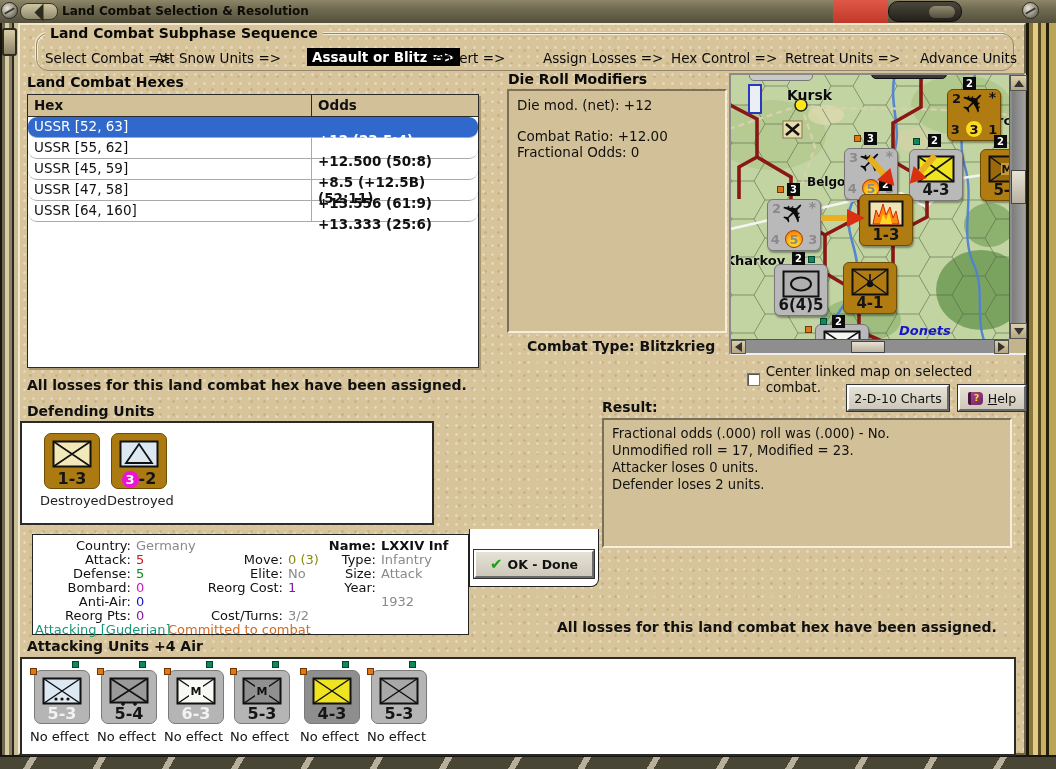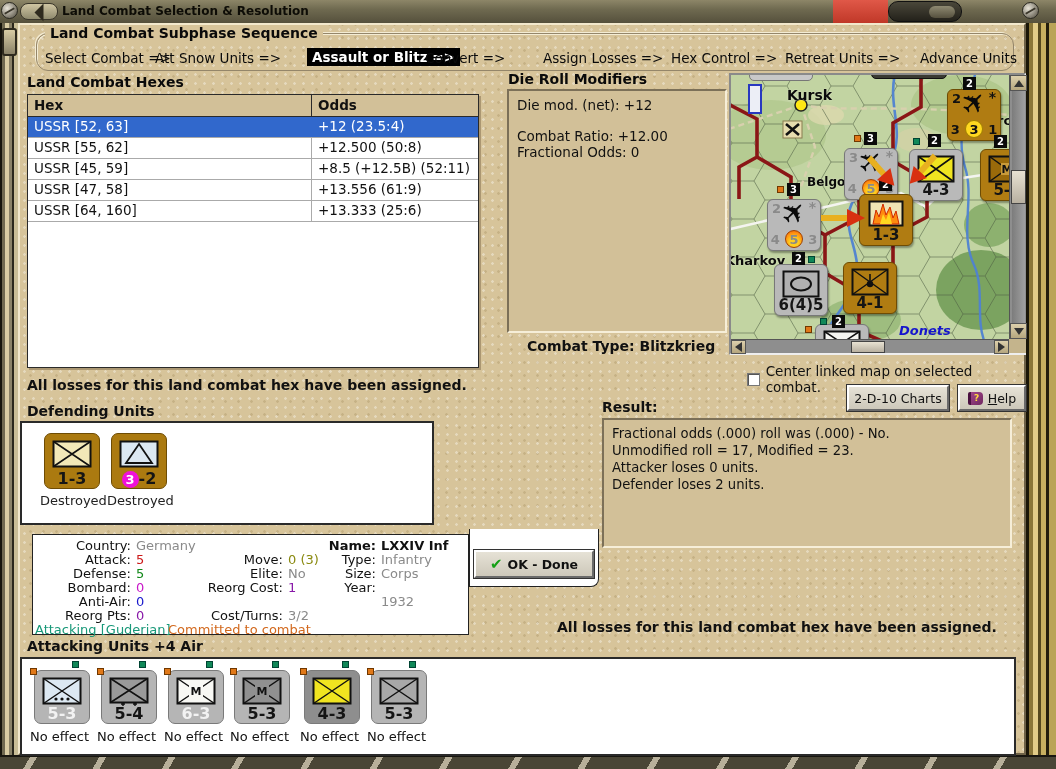--- a/index.html
+++ b/index.html
@@ -44,23 +44,23 @@
   #seq-group .gl { position:absolute; left:8px; top:-9px; background:#d7c49a; padding:0 5px; }
   .seq-item { position:absolute; top:16px; font-size:13.5px; color:#0a0a0a; white-space:nowrap; cursor:default; }
   .seq-item.active { background:#000; color:#fff; font-weight:bold; padding:1px 5px; top:14px;margin-left:21px; }
 
   
   #lch-label { position:absolute; left:7px; top:49px; }
   #lch-box { position:absolute; left:7px; top:69px; width:452px; height:274px; background:#fff; border:1px solid #2a2a2a; box-shadow:2px 2px 0 rgba(90,70,40,.35); }
   .t-head { display:flex; height:22px; background:#d2c098; border-bottom:1px solid #2a2a2a; font-weight:bold; font-size:13.5px; }
   .t-head .c1 { width:284px; border-right:1px solid #2a2a2a; padding:2px 6px; }
   .t-head .c2 { flex:1; padding:2px 6px; }
-  .t-row { display:flex; height:21px; font-size:13.5px; border-bottom:1px solid #aaa; background:#fff; cursor:pointer; }
+  .t-row { display:flex; height:21px; font-size:13.5px; border-bottom:1px solid #aaa; background:#fff; cursor:pointer;border-radius:9px; }
   .t-row .c1 { width:284px; border-right:1px solid #aaa; padding:1px 6px; }
-  .t-row .c2 { flex:1; padding:1px 6px; }
+  .t-row .c2 { flex:1; padding:15px 6px;font-weight:bold; }
   .t-row.sel { background:#3168cc; color:#fff; }
   .t-row.sel .c1 { border-right-color:#3168cc; }
 
   
   #drm-label { position:absolute; left:488px; top:46px; }
   #drm-box { position:absolute; left:487px; top:64px; width:220px; height:244px; background:#d2c098;
     border-top:2px solid #7c7058; border-left:2px solid #7c7058; border-right:2px solid #f6eed8; border-bottom:2px solid #f6eed8; padding:6px 8px; font-size:13.5px; }
   #drm-box .blank { height:15px; }
   #drm-box div { line-height:16px; }
 
@@ -462,21 +462,21 @@
       <span class="ilbl" style="left:130px; top:18px; width:120px;">Move:</span>
       <span class="ival olv" style="left:255px; top:18px;">0 (3)</span>
       <span class="ilbl" style="left:270px; top:18px; width:73px;">Type:</span>
       <span class="ival gray" style="left:348px; top:18px;">Infantry</span>
 
       <span class="ilbl" style="left:0; top:32px; width:98px;">Defense:</span>
       <span class="ival grn" style="left:103px; top:32px;">5</span>
       <span class="ilbl" style="left:130px; top:32px; width:120px;">Elite:</span>
       <span class="ival gray" style="left:255px; top:32px;">No</span>
       <span class="ilbl" style="left:270px; top:32px; width:73px;">Size:</span>
-      <span class="ival gray" style="left:348px; top:32px;">Corps</span>
+      <span class="ival gray" style="left:348px; top:32px;">Attack</span>
 
       <span class="ilbl" style="left:0; top:46px; width:98px;">Bombard:</span>
       <span class="ival mag" style="left:103px; top:46px;">0</span>
       <span class="ilbl" style="left:130px; top:46px; width:120px;">Reorg Cost:</span>
       <span class="ival pur" style="left:255px; top:46px;">1</span>
       <span class="ilbl" style="left:270px; top:46px; width:73px;">Year:</span>
       <span class="ival gray" style="left:348px; top:60px;">1932</span>
 
       <span class="ilbl" style="left:0; top:60px; width:98px;">Anti-Air:</span>
       <span class="ival blu" style="left:103px; top:60px;">0</span>

